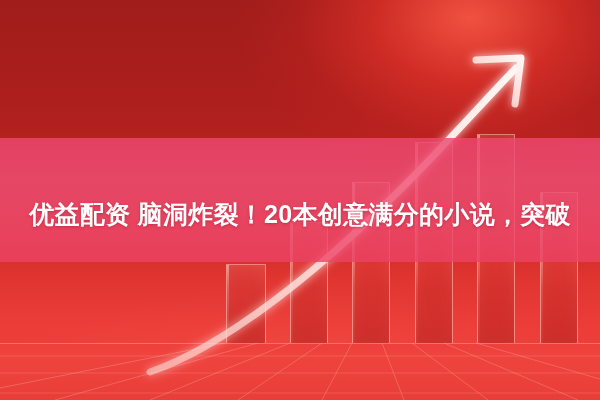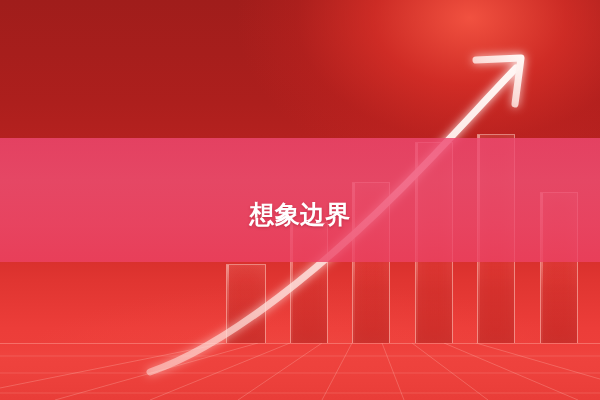--- a/index.html
+++ b/index.html
@@ -225,16 +225,16 @@
       <g filter="url(#arrowGlow)">
         <path d="M 150 372 C 230 345, 330 260, 400 190 C 445 145, 485 100, 516 68" stroke="url(#arrowGrad)" stroke-width="7" fill="none" stroke-linecap="round"></path>
         <path d="M 476 60 L 521 58 L 515 104" stroke="url(#arrowGrad)" stroke-width="7" fill="none" stroke-linecap="round" stroke-linejoin="round"></path>
       </g>
     </svg>
   </div>
 
   <div class="band"></div>
 
   <div class="headline">
-    <span class="line2">想象边界</span>
+    <span class="line1">优益配资 脑洞炸裂！20本创意满分的小说，突破</span>
   </div>
 
 </div>
 
 </body></html>

